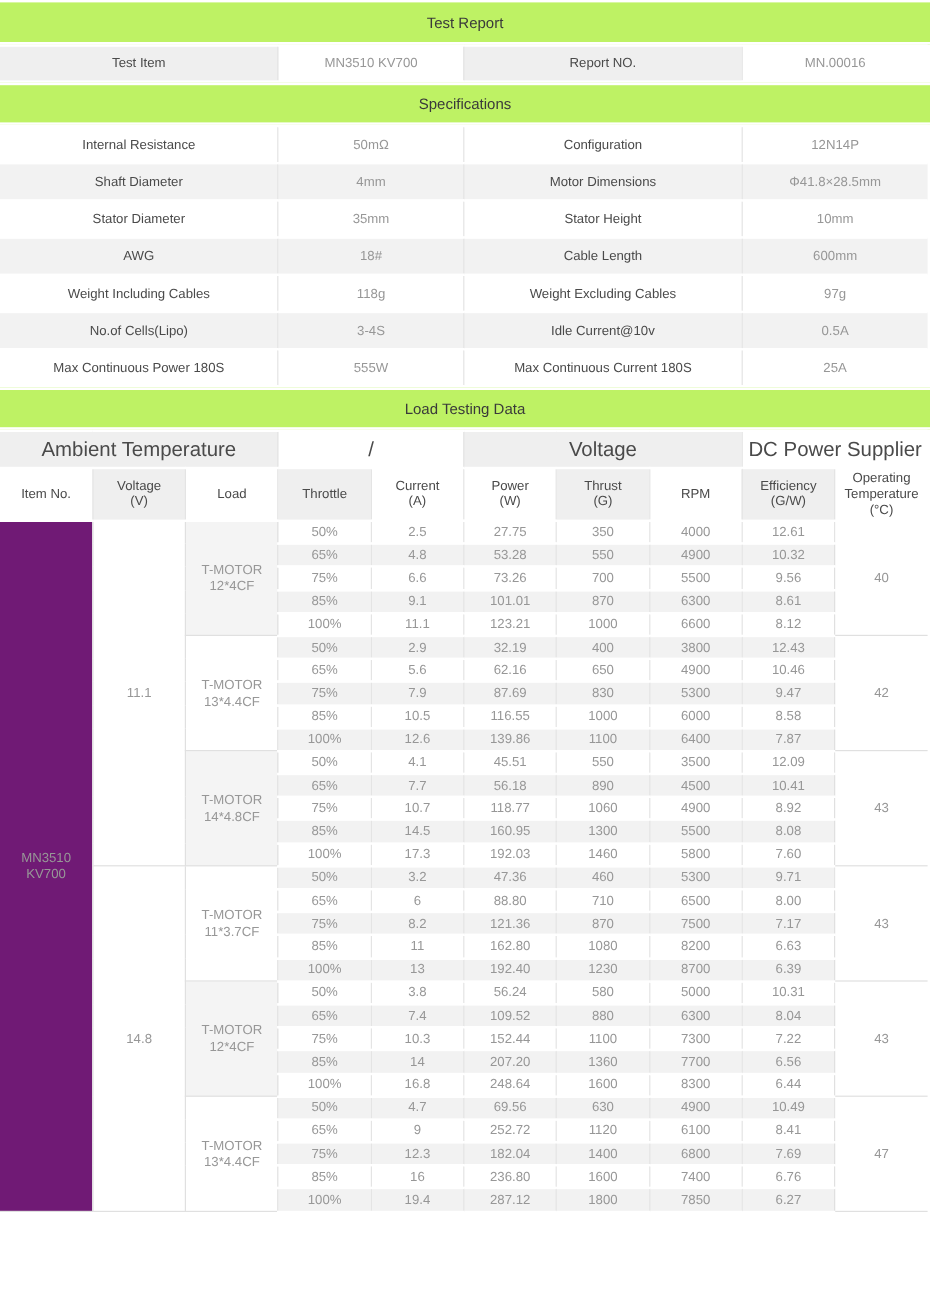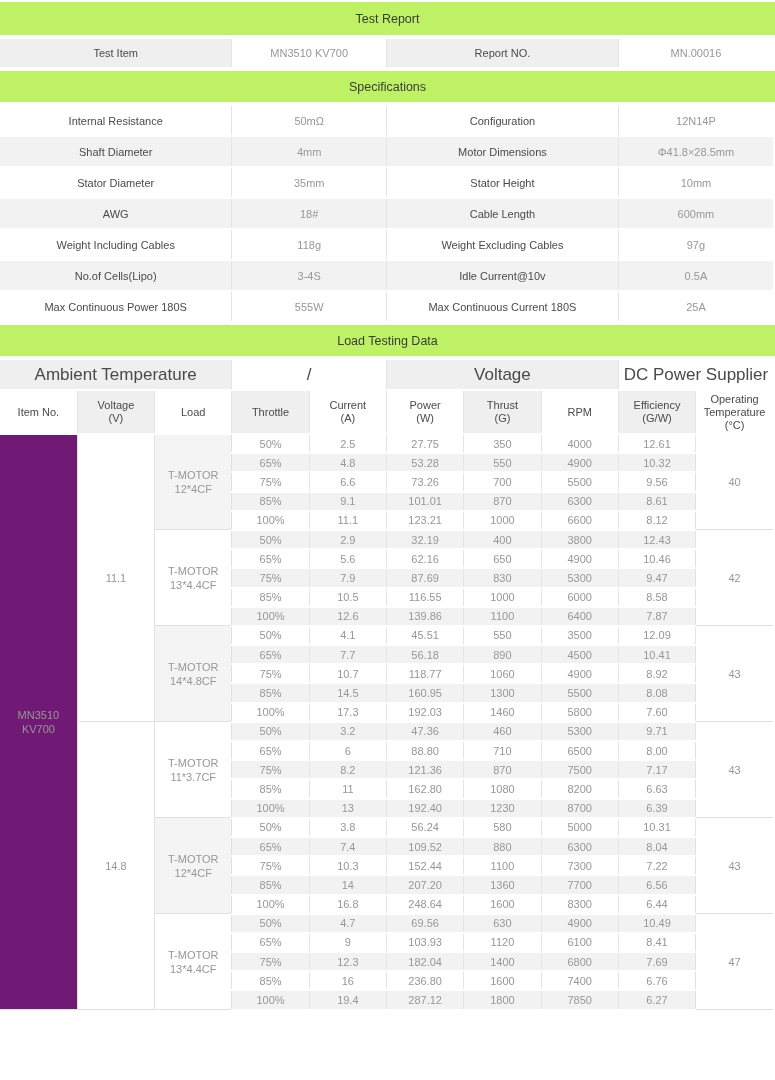--- a/index.html
+++ b/index.html
@@ -376,21 +376,21 @@
           <td class="value data-cell stripe">4.7</td>
           <td class="value data-cell stripe">69.56</td>
           <td class="value data-cell stripe">630</td>
           <td class="value data-cell stripe">4900</td>
           <td class="value data-cell stripe">10.49</td>
           <td class="span-cell temp-cell" rowspan="5">47</td>
         </tr>
         <tr>
           <td class="value data-cell">65%</td>
           <td class="value data-cell">9</td>
-          <td class="value data-cell">103.93</td>
+          <td class="value data-cell">252.72</td>
           <td class="value data-cell">1120</td>
           <td class="value data-cell">6100</td>
           <td class="value data-cell">8.41</td>
         </tr>
         <tr>
           <td class="value data-cell stripe">75%</td>
           <td class="value data-cell stripe">12.3</td>
           <td class="value data-cell stripe">182.04</td>
           <td class="value data-cell stripe">1400</td>
           <td class="value data-cell stripe">6800</td>

